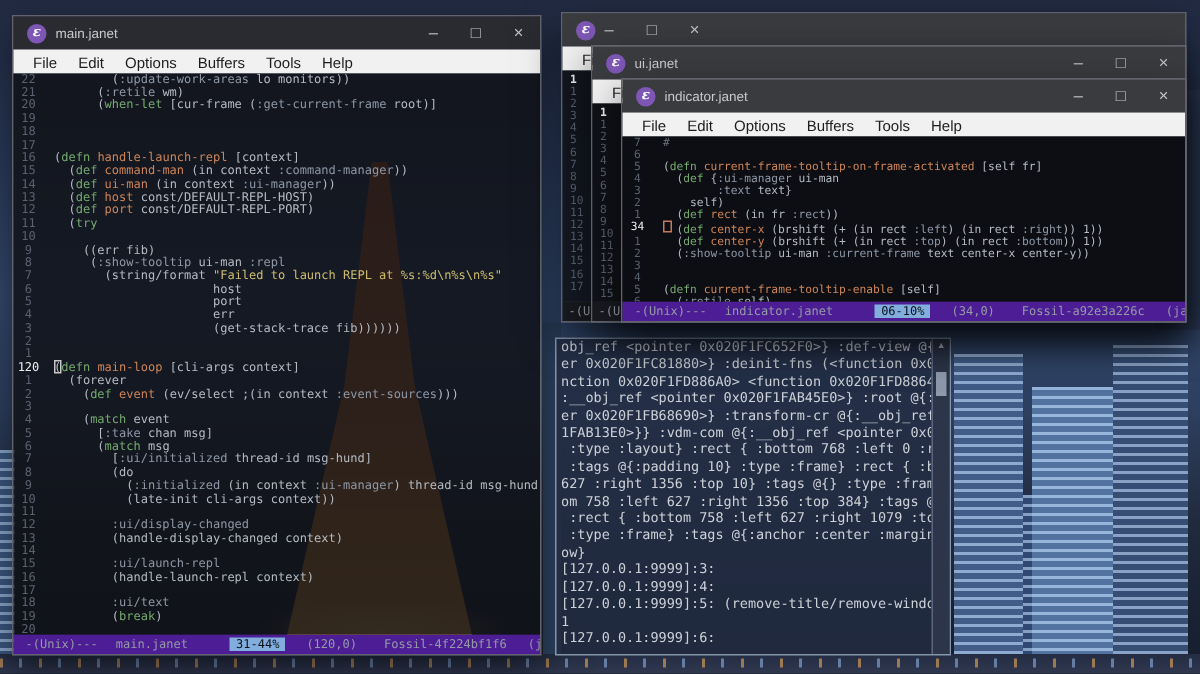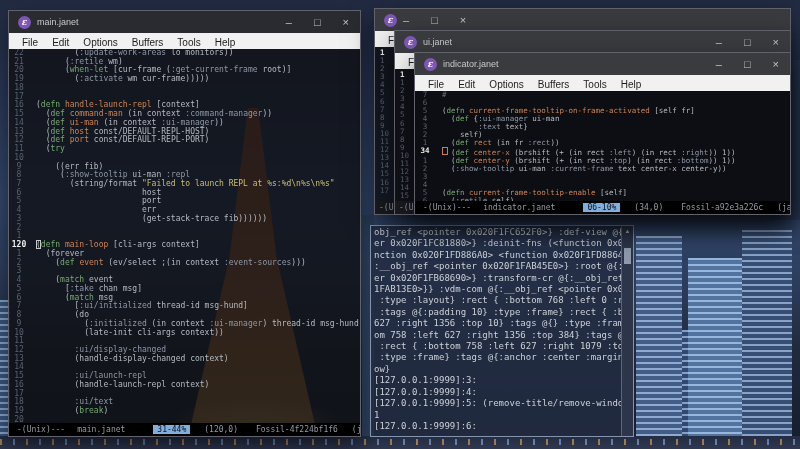--- a/index.html
+++ b/index.html
@@ -35,32 +35,32 @@
   .tb-dark{background:#2a2b30}
   .tb-gray{background:#3a3b3f}
   .ticon{width:13px;height:13px;border-radius:50%;background:#7e57b5;color:#fff;flex:none;
          font:italic bold 9px "DejaVu Serif",serif;display:flex;align-items:center;justify-content:center}
   .ttext{color:#c9c9c9;font-size:9px;flex:1;white-space:nowrap;overflow:hidden}
   .controls{display:flex;gap:22px;color:#c4c4c4;font-size:11px;line-height:11px;margin-right:2px}
   .controls span{cursor:default}
   .menubar{height:16px;background:#f1f1f1;display:flex;align-items:flex-end;padding:0 6px;flex:none;overflow:hidden}
   .menubar span{font-size:10px;color:#1d1d1d;padding:1px 7px;white-space:nowrap}
   .buffer{flex:1;overflow:hidden;position:relative;background:rgba(16,17,22,.84)}
-  .modeline{height:13px;background:#000000;color:#949ba5;font:8px "DejaVu Sans Mono",monospace;
+  .modeline{height:13px;background:#4c1d95;color:#949ba5;font:8px "DejaVu Sans Mono",monospace;
             display:flex;align-items:center;padding:0 8px;white-space:pre;overflow:hidden;flex:none}
   .ml-name{margin-left:12px}
   .pct{background:#82aede;color:#0d1219;padding:0 4px;margin-left:28px}
   .ml-pos{margin-left:14px}.ml-vcs{margin-left:18px}.ml-tail{margin-left:14px}
 
   
   .crow{display:flex;white-space:pre;font-family:"DejaVu Sans Mono",monospace}
   #main-code .crow{font-size:8px;line-height:8.74px}
   #ind-code .crow{font-size:7.5px;line-height:8px}
   .ln{width:20px;text-align:center;padding-right:7px;color:#596170;flex:none}
-  .ln.cur{color:#ededed;font-weight:bold}
+  .ln.cur{color:#ededed;font-weight:normal}
   .code{color:#b4bac2}
   .fm{color:#74a96f}.nm{color:#cd8457}.st{color:#cdbd72}.kw{color:#8d97a6}.cm{color:#6d737c}.cn{color:#6fae9e}
   .cursor{outline:1px solid #c8c8c8;outline-offset:-1px}
   .hcur{display:inline-block;width:4px;height:6px;border:1px solid #c8795a;margin-right:3px}
 
   
   .nums{padding:2px 0 0 5px;font:7.5px "DejaVu Sans Mono",monospace;line-height:8.1px;color:#596170}
   .nums div.cur{color:#ededed;font-weight:bold}
   .strip-modeline{height:13px;background:#191a1f;color:#949ba5;font:8px "DejaVu Sans Mono",monospace;
                   display:flex;align-items:center;padding:0 4px;white-space:pre;flex:none}
@@ -112,21 +112,21 @@
       <span>Edit</span>
       <span>Options</span>
       <span>Buffers</span>
       <span>Tools</span>
       <span>Help</span>
     </div>
   <div class="buffer" id="main-code">
       <div class="crow"><span class="ln">22</span><span class="code">        (<span class="kw">:update-work-areas</span> lo monitors))</span></div>
       <div class="crow"><span class="ln">21</span><span class="code">      (<span class="kw">:retile</span> wm)</span></div>
       <div class="crow"><span class="ln">20</span><span class="code">      (<span class="fm">when-let</span> [cur-frame (<span class="kw">:get-current-frame</span> root)]</span></div>
-      <div class="crow"><span class="ln">19</span><span class="code">        (<span class="kw">:activate</span> wm cur-frame)))))</span></div>
+      <div class="crow"><span class="ln">19</span></div>
       <div class="crow"><span class="ln">18</span><span class="code"> </span></div>
       <div class="crow"><span class="ln">17</span><span class="code"> </span></div>
       <div class="crow"><span class="ln">16</span><span class="code">(<span class="fm">defn</span> <span class="nm">handle-launch-repl</span> [context]</span></div>
       <div class="crow"><span class="ln">15</span><span class="code">  (<span class="fm">def</span> <span class="nm">command-man</span> (in context <span class="kw">:command-manager</span>))</span></div>
       <div class="crow"><span class="ln">14</span><span class="code">  (<span class="fm">def</span> <span class="nm">ui-man</span> (in context <span class="kw">:ui-manager</span>))</span></div>
       <div class="crow"><span class="ln">13</span><span class="code">  (<span class="fm">def</span> <span class="nm">host</span> const/DEFAULT-REPL-HOST)</span></div>
       <div class="crow"><span class="ln">12</span><span class="code">  (<span class="fm">def</span> <span class="nm">port</span> const/DEFAULT-REPL-PORT)</span></div>
       <div class="crow"><span class="ln">11</span><span class="code">  (<span class="fm">try</span></span></div>
       <div class="crow"><span class="ln">10</span></div>
       <div class="crow"><span class="ln">9</span><span class="code">    ((err fib)</span></div>

